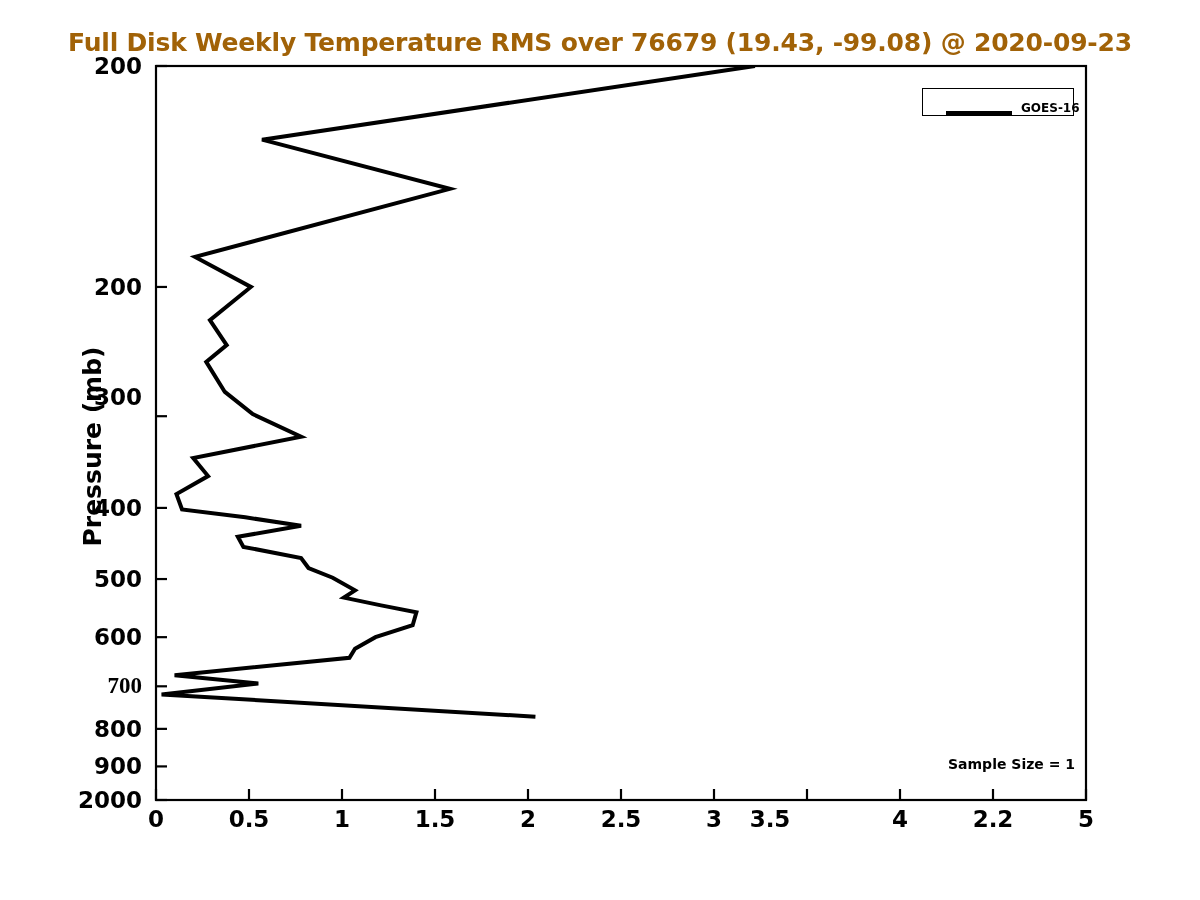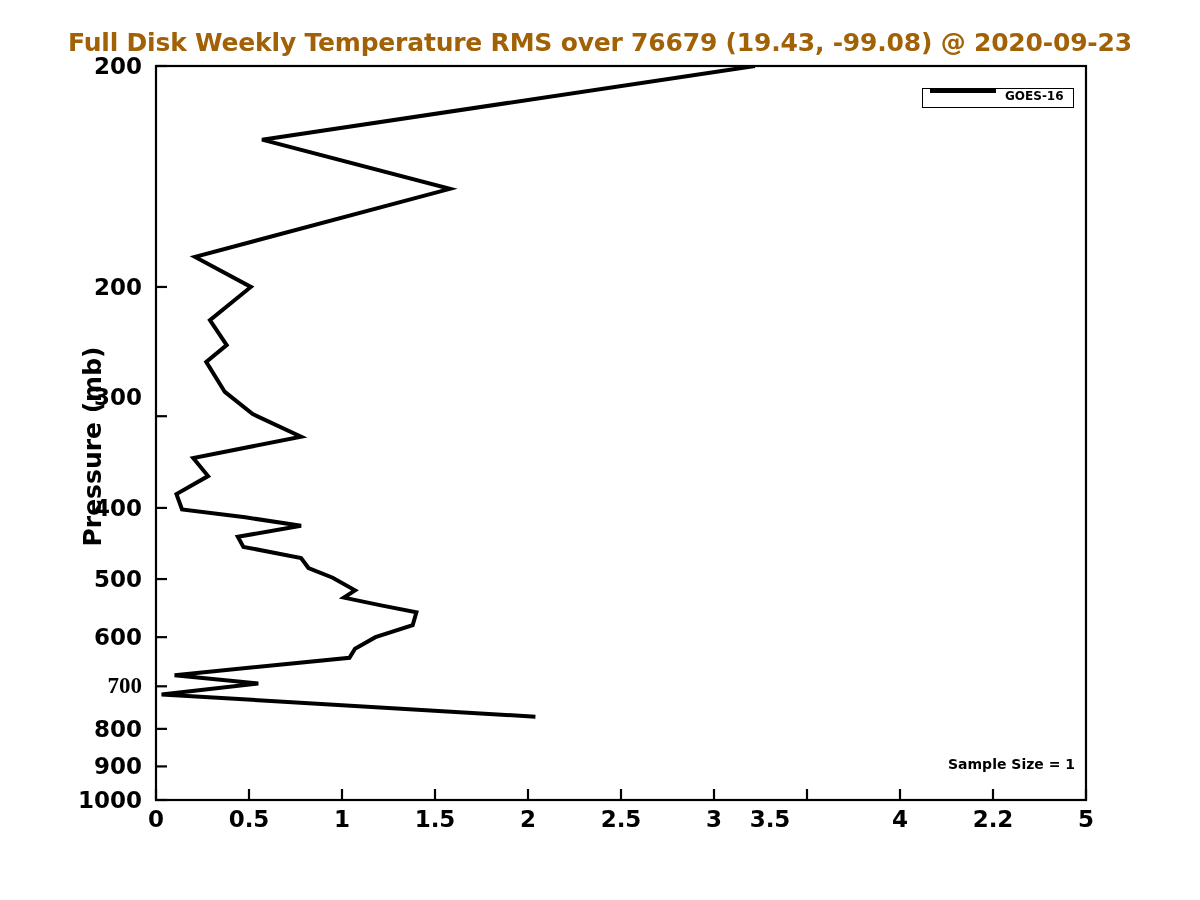--- a/index.html
+++ b/index.html
@@ -93,26 +93,26 @@
     font-weight: bold;
     color: #000000;
     font-family: "DejaVu Sans", sans-serif;
     white-space: nowrap;
   }
   #legend-box {
     position: absolute;
     left: 922px;
     top: 88px;
     width: 152px;
-    height: 20px;
+    height: 28px;
     border: 1.5px solid #000000;
     background: #ffffff;
     display: flex;
-    align-items: flex-start;
-    padding: 0 7px;
+    align-items: flex-end;
+    padding: 0 23px;
     box-sizing: border-box;
   }
   #legend-swatch {
     width: 66px;
     height: 0;
     border-top: 4px solid #000000;
     margin-right: 9px;
     flex: none;
   }
   #legend-label {
@@ -182,21 +182,21 @@
   <div id="ytick-labels">
       <div class="tick-label ytick-label" style="left: 20px; width: 122px; top: 66px;">200</div>
       <div class="tick-label ytick-label" style="left: 20px; width: 122px; top: 286.956px;">200</div>
       <div class="tick-label ytick-label" style="left: 20px; width: 122px; top: 397px;">300</div>
       <div class="tick-label ytick-label" style="left: 20px; width: 122px; top: 507.912px;">400</div>
       <div class="tick-label ytick-label" style="left: 20px; width: 122px; top: 579.044px;">500</div>
       <div class="tick-label ytick-label" style="left: 20px; width: 122px; top: 637.163px;">600</div>
       <div class="tick-label ytick-label" style="left: 20px; width: 122px; top: 686.302px; font-family: Liberation Serif, serif;">700</div>
       <div class="tick-label ytick-label" style="left: 20px; width: 122px; top: 728.868px;">800</div>
       <div class="tick-label ytick-label" style="left: 20px; width: 122px; top: 766.414px;">900</div>
-      <div class="tick-label ytick-label" style="left: 20px; width: 122px; top: 800px;">1000</div>
+      <div class="tick-label ytick-label" style="left: 20px; width: 122px; top: 800px;">2000</div>
     </div>
   <div id="xtick-labels">
       <div class="tick-label xtick-label" style="left: 156px; top: 806px;">0</div>
       <div class="tick-label xtick-label" style="left: 249px; top: 806px;">0.5</div>
       <div class="tick-label xtick-label" style="left: 342px; top: 806px;">1</div>
       <div class="tick-label xtick-label" style="left: 435px; top: 806px;">1.5</div>
       <div class="tick-label xtick-label" style="left: 528px; top: 806px;">2</div>
       <div class="tick-label xtick-label" style="left: 621px; top: 806px;">2.5</div>
       <div class="tick-label xtick-label" style="left: 714px; top: 806px;">3</div>
       <div class="tick-label xtick-label" style="left: 770px; top: 806px;">3.5</div>

